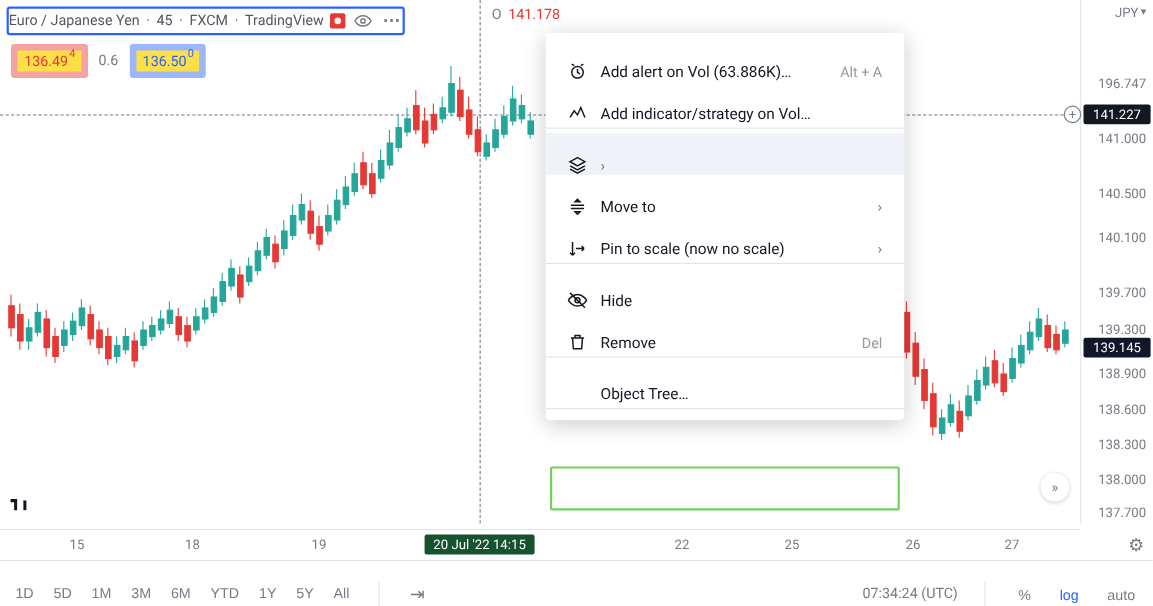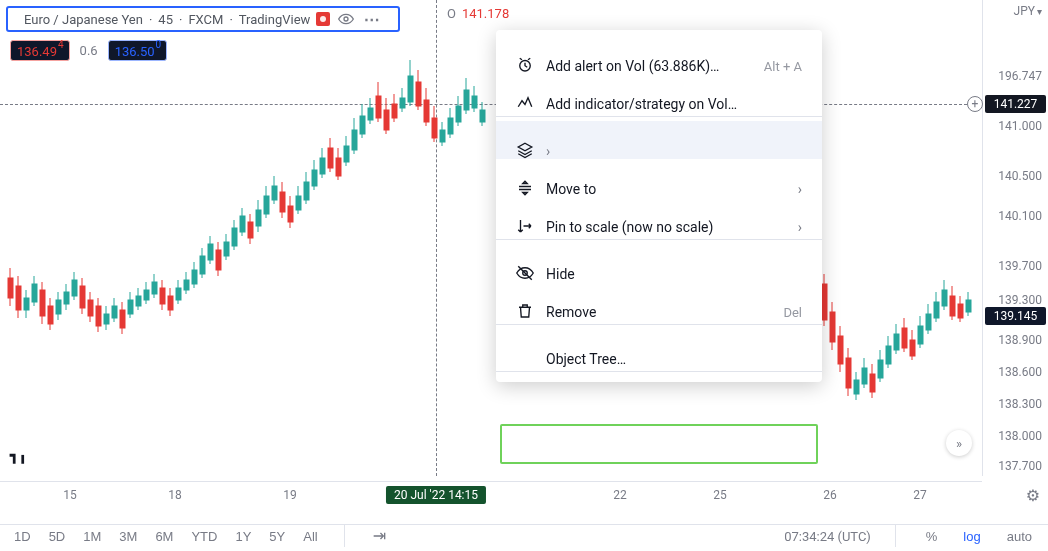--- a/index.html
+++ b/index.html
@@ -19,21 +19,21 @@
   
   .legend {
     position: absolute; top: 6px; left: 6px;
     display: flex; align-items: center; gap: 6px;
     z-index: 5;
   }
   .symbol-pill {
     display: flex; align-items: center; gap: 6px;
     border: 2px solid #2962ff;
     border-radius: 3px;
-    padding: 1px 16px;
+    padding: 1px 0;
     background: #fff;
   }
   .symbol-pill span { font-size: 13px; color: #525760; }
   .symbol-flag {
     width: 14px; height: 14px; border-radius: 2px;
     background: #e53935; display: inline-flex;
     align-items: center; justify-content: center;
   }
   .symbol-flag::after { content: ""; width: 6px; height: 6px; background: #fff; border-radius: 50%; opacity:.9; }
   .eye-btn, .more-btn {
@@ -44,22 +44,22 @@
   .more-btn::after { content: "⋯"; font-size:16px; font-weight:700; letter-spacing:1px; }
 
   
   .legend2 {
     position: absolute; top: 40px; left: 10px;
     display: flex; align-items: center; gap: 10px;
     z-index: 5;
     font-size: 13px;
   }
   .price-badge {
-    border: 1px solid #b91c1c; border-radius: 3px;
-    padding: 1px 6px; background: #0f172a;
+    border: 6px solid #b91c1c; border-radius: 3px;
+    padding: 1px 6px; background: #fde047;
     font-variant-numeric: tabular-nums;
   }
   .price-badge.red { color:#e53935; border-color:#f5a3a0;}
   .price-badge.blue { color:#2962ff; border-color:#9cb6ff;}
   .sub-price { color:#787b86; }
   .price-badge sup { font-size:10px; position:relative; top:-3px; left:1px;}
 
   
   .ohlc {
     position: absolute; top: 6px; left: 447px;
@@ -119,23 +119,23 @@
     position:absolute; top:4px; transform:translateX(-50%);
     background:#14532d; color:#fff; border-radius:2px;
     padding:2px 8px; font-size:12px; white-space:nowrap;
   }
   .xaxis .gear {
     position:absolute; right:-58px; top:4px; color:#787b86; font-size:16px;
   }
 
   
   .bottombar {
-    position:absolute; left:0; right:0; bottom:0; height:27px;
+    position:absolute; left:0; right:0; bottom:0; height:42px;
     border-top:1px solid #e0e3eb;
-    display:flex; align-items:flex-start;
+    display:flex; align-items:flex-end;
     padding:0 10px;
     font-size:13px; color:#787b86;
     z-index:7;
     gap:12px;
   }
   .ranges { display:flex; gap:10px; }
   .ranges button {
     border:none; background:transparent; color:#787b86; cursor:pointer;
     font-size:13px; padding:4px 4px;
   }

